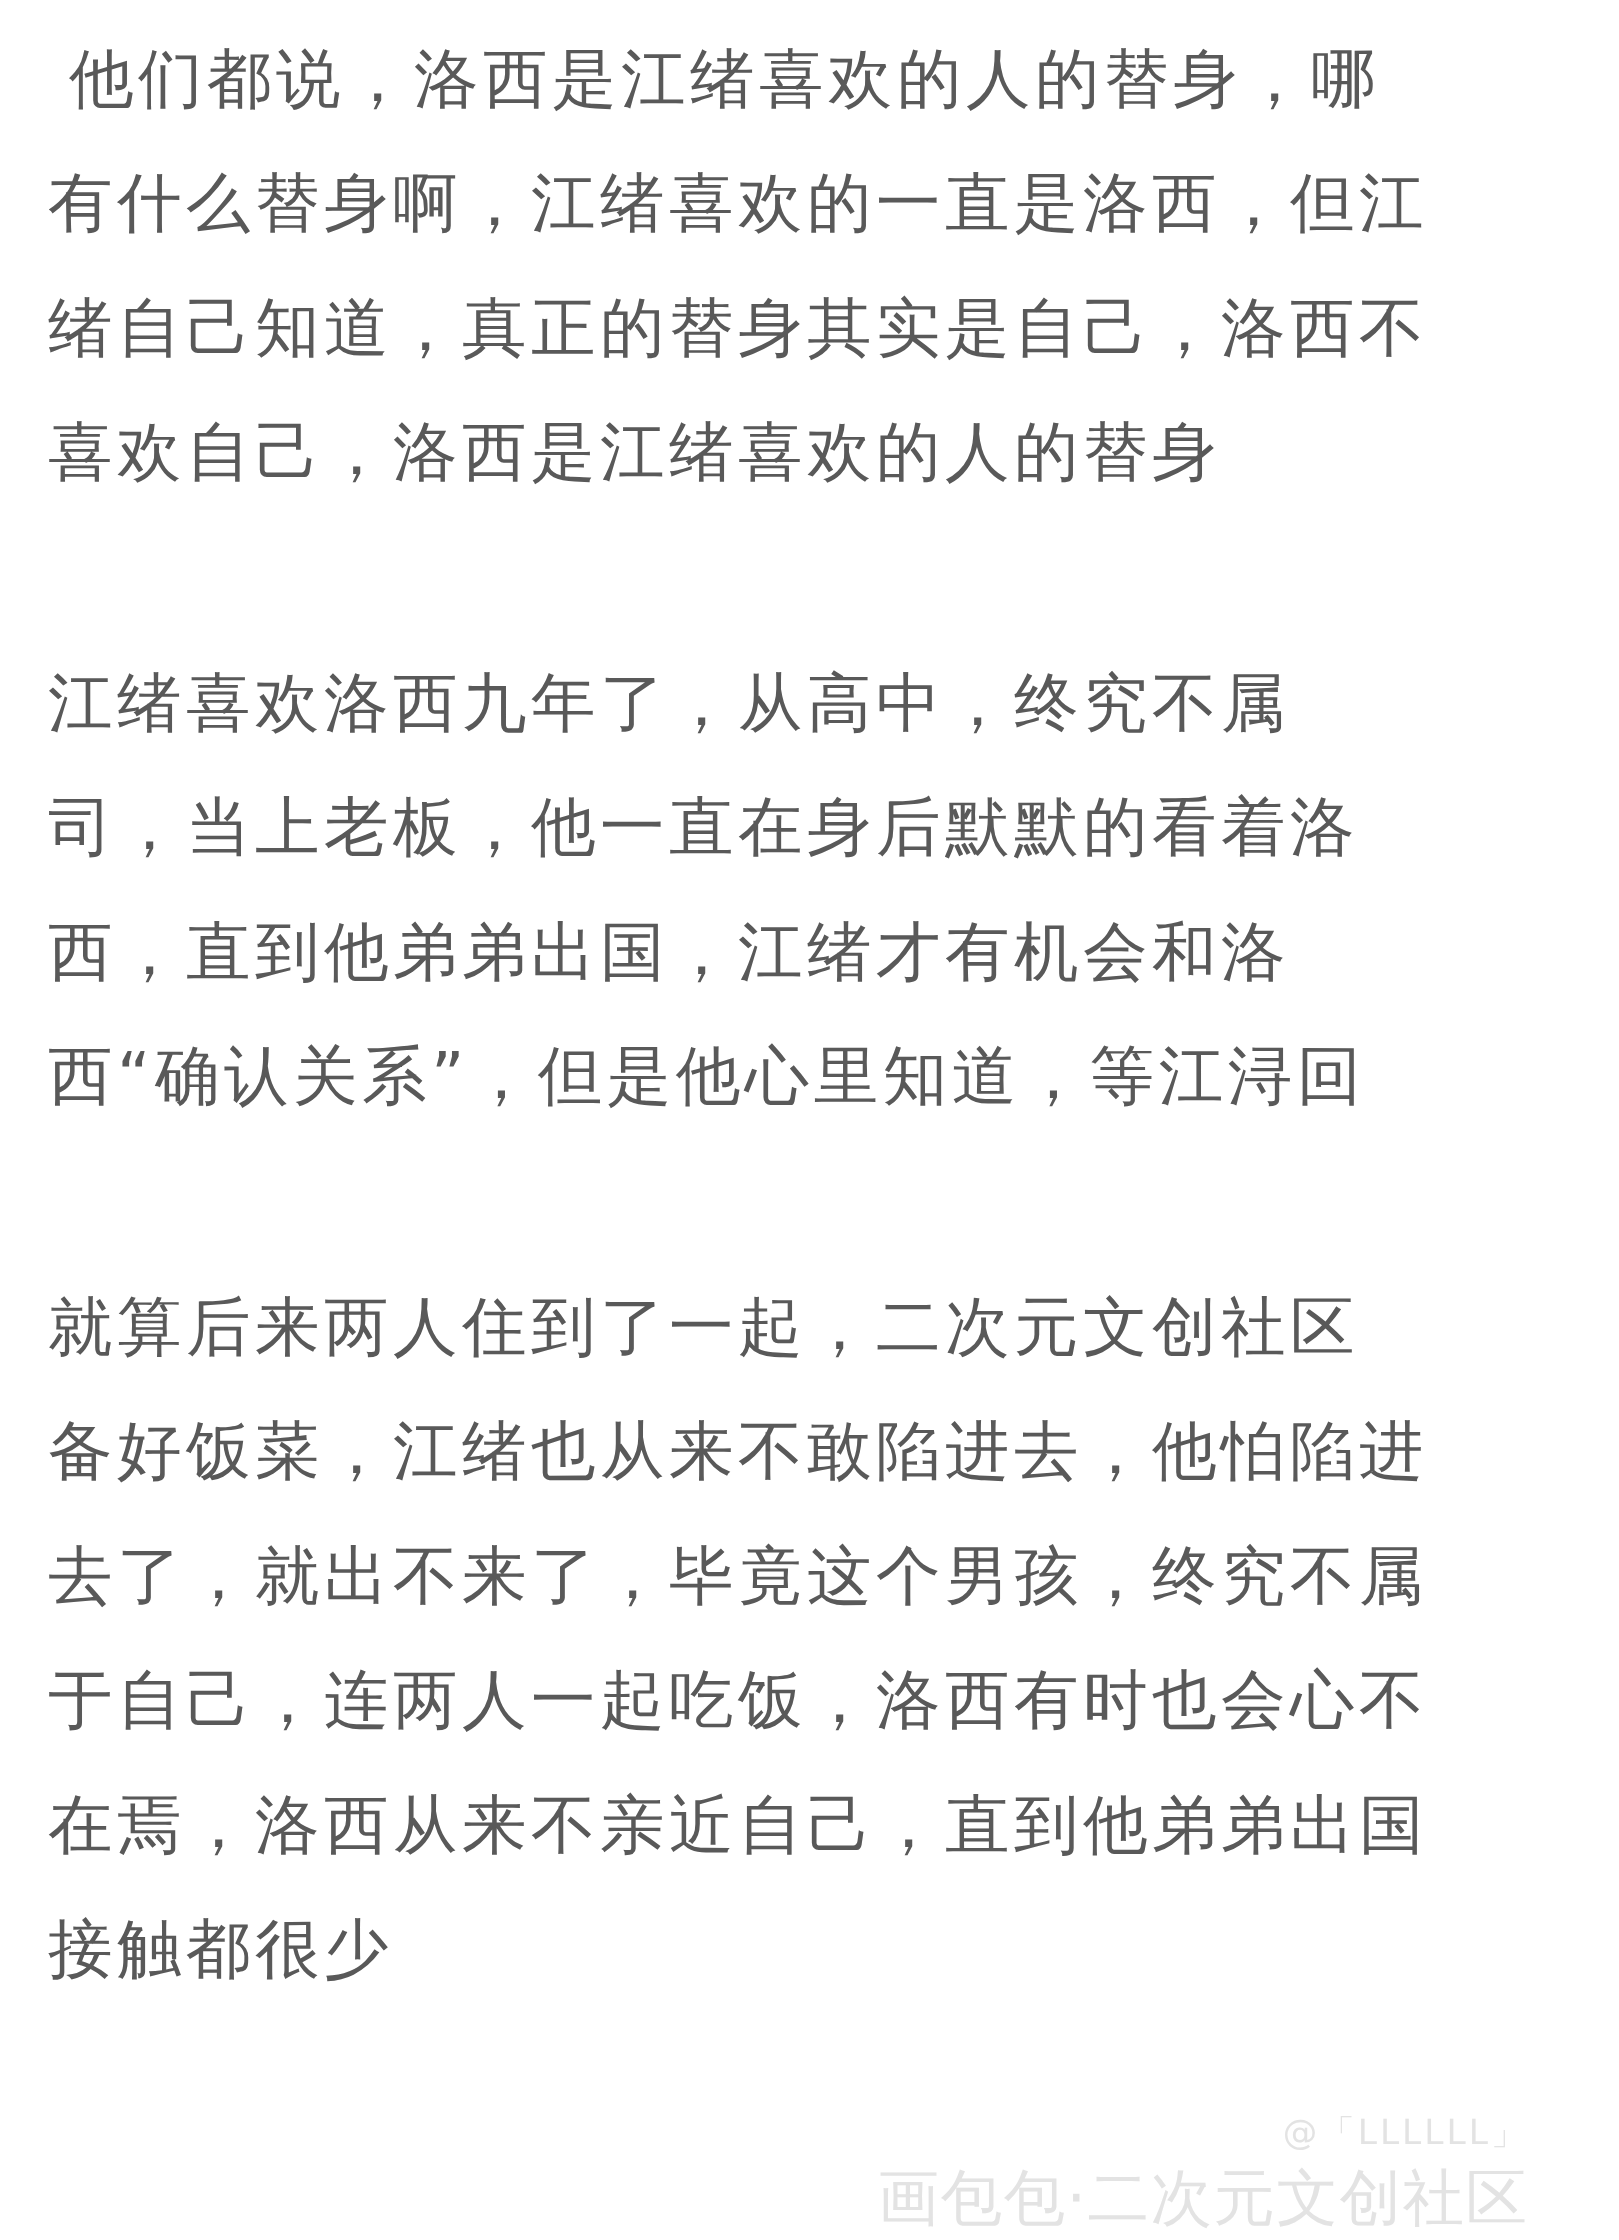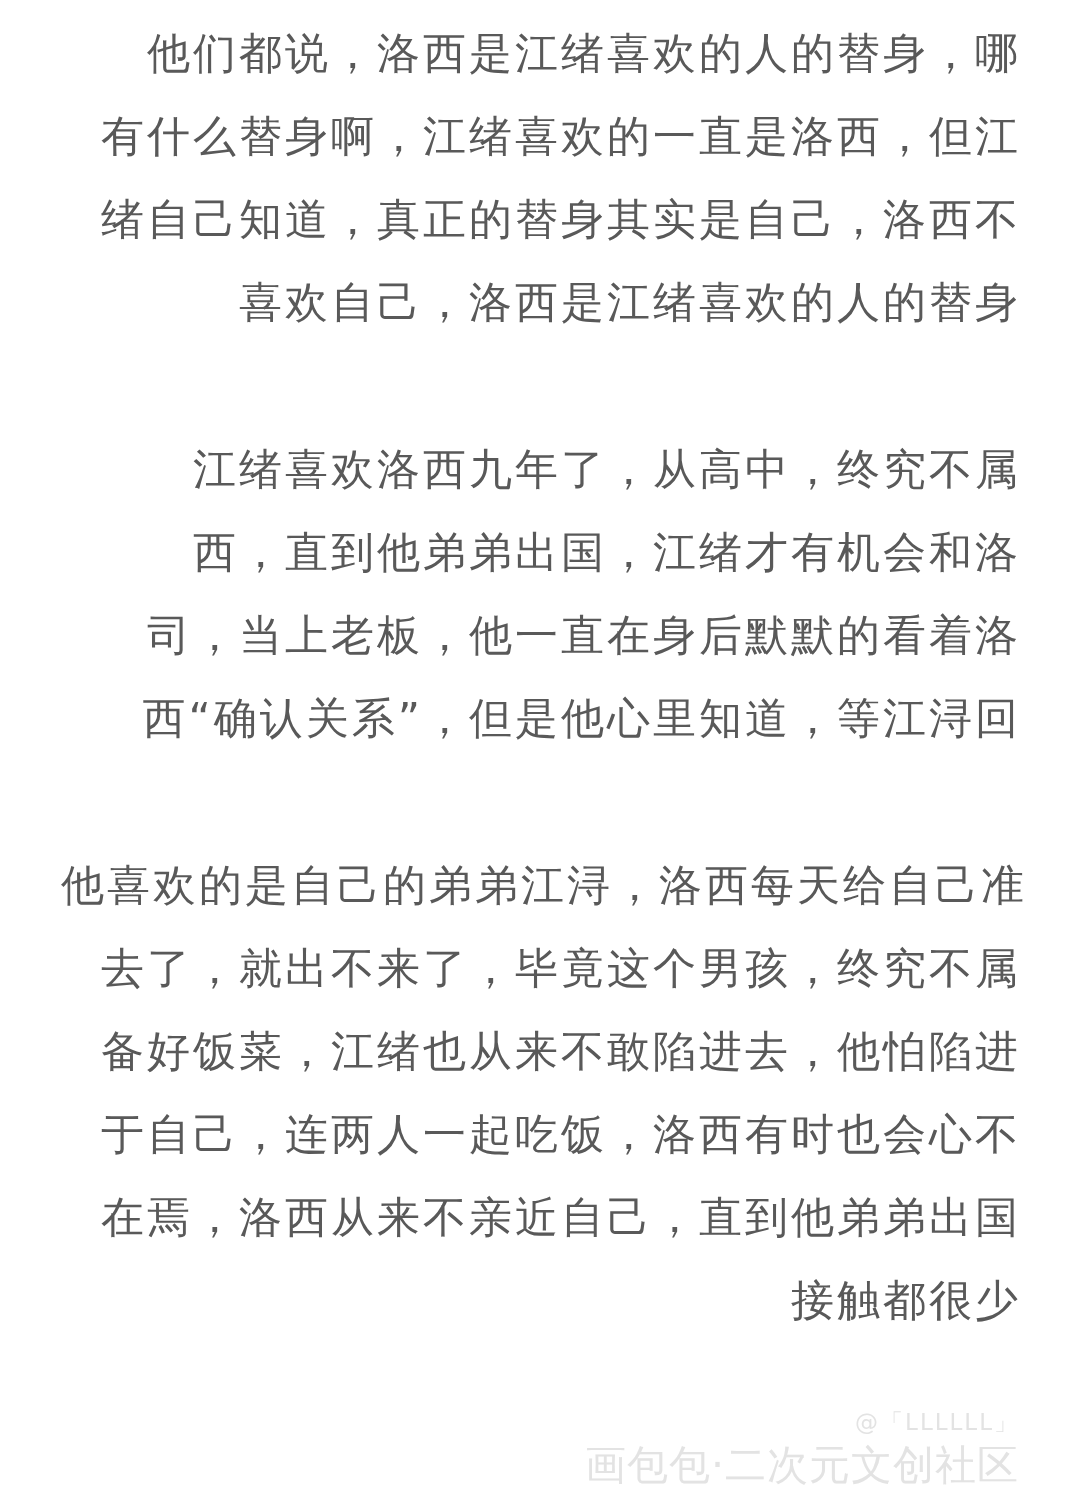--- a/index.html
+++ b/index.html
@@ -8,22 +8,21 @@
     }
     body {
       width: 1079px;
       height: 1493px;
       position: relative;
       overflow: hidden;
       background: var(--page-bg, #ffffff);
       font-family: "DejaVu Sans", sans-serif;
     }
     .story {
-      padding: 12px 58px 0 61px;
-      text-align: right;
+      padding: 12px 58px 0 32px;
     }
     .para {
       margin: 0;
     }
     .para + .para {
       margin-top: 84px;
     }
     .line {
       font-size: 43px;
       line-height: 83px;
@@ -65,29 +64,29 @@
 
   <section class="para">
     <div class="line indent">他们都说，洛西是江绪喜欢的人的替身，哪</div>
     <div class="line">有什么替身啊，江绪喜欢的一直是洛西，但江</div>
     <div class="line">绪自己知道，真正的替身其实是自己，洛西不</div>
     <div class="line">喜欢自己，洛西是江绪喜欢的人的替身</div>
   </section>
 
   <section class="para">
     <div class="line">江绪喜欢洛西九年了，从高中，终究不属</div>
+    <div class="line">司，当上老板，他一直在身后默默的看着洛</div>
     <div class="line">西，直到他弟弟出国，江绪才有机会和洛</div>
-    <div class="line">司，当上老板，他一直在身后默默的看着洛</div>
     <div class="line">西“确认关系”，但是他心里知道，等江浔回</div>
   </section>
 
   <section class="para">
-    <div class="line">他喜欢的是自己的弟弟江浔，洛西每天给自己准</div>
+    <div class="line">就算后来两人住到了一起，二次元文创社区</div>
+    <div class="line">备好饭菜，江绪也从来不敢陷进去，他怕陷进</div>
     <div class="line">去了，就出不来了，毕竟这个男孩，终究不属</div>
-    <div class="line">备好饭菜，江绪也从来不敢陷进去，他怕陷进</div>
     <div class="line">于自己，连两人一起吃饭，洛西有时也会心不</div>
     <div class="line">在焉，洛西从来不亲近自己，直到他弟弟出国</div>
     <div class="line">接触都很少</div>
   </section>
 
 </main>
 
 <div class="watermark">
   <div class="wm-handle">@「LLLLLL」</div>
   <div class="wm-community">画包包·二次元文创社区</div>

